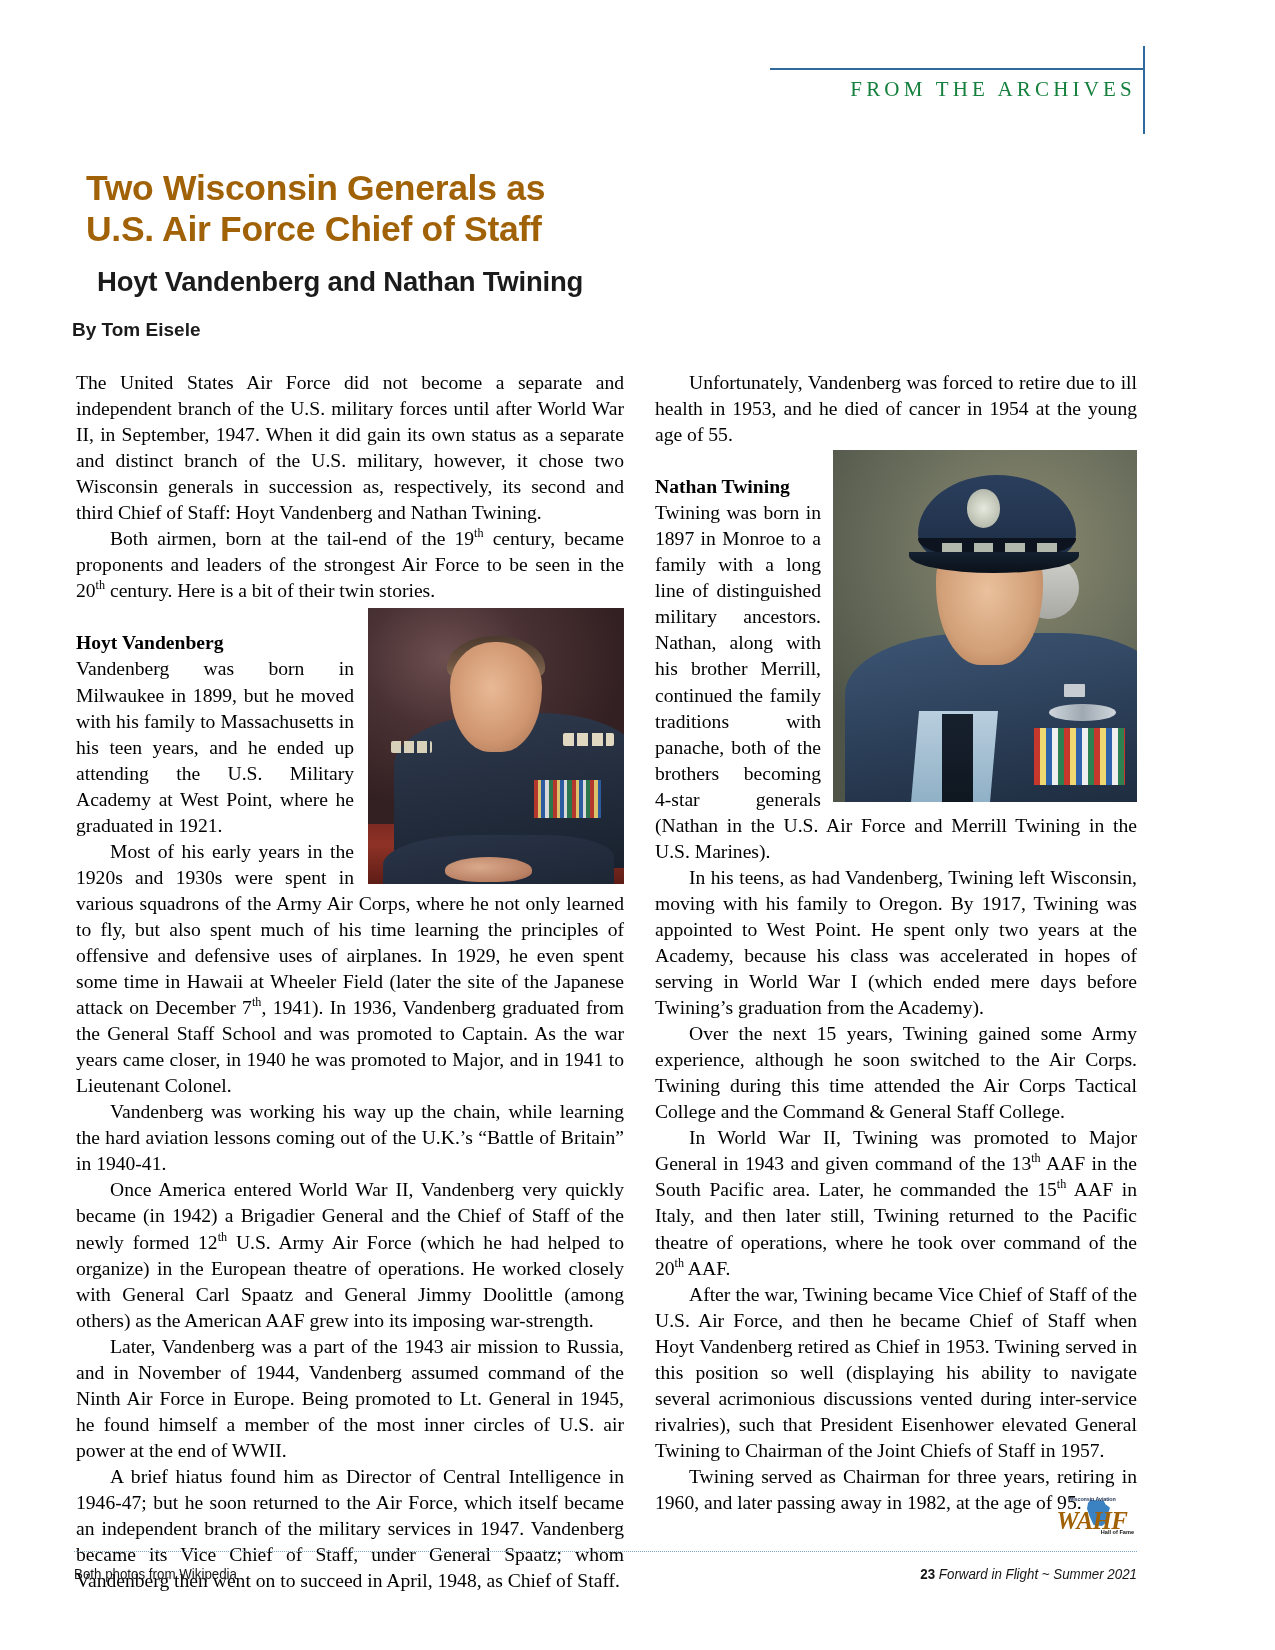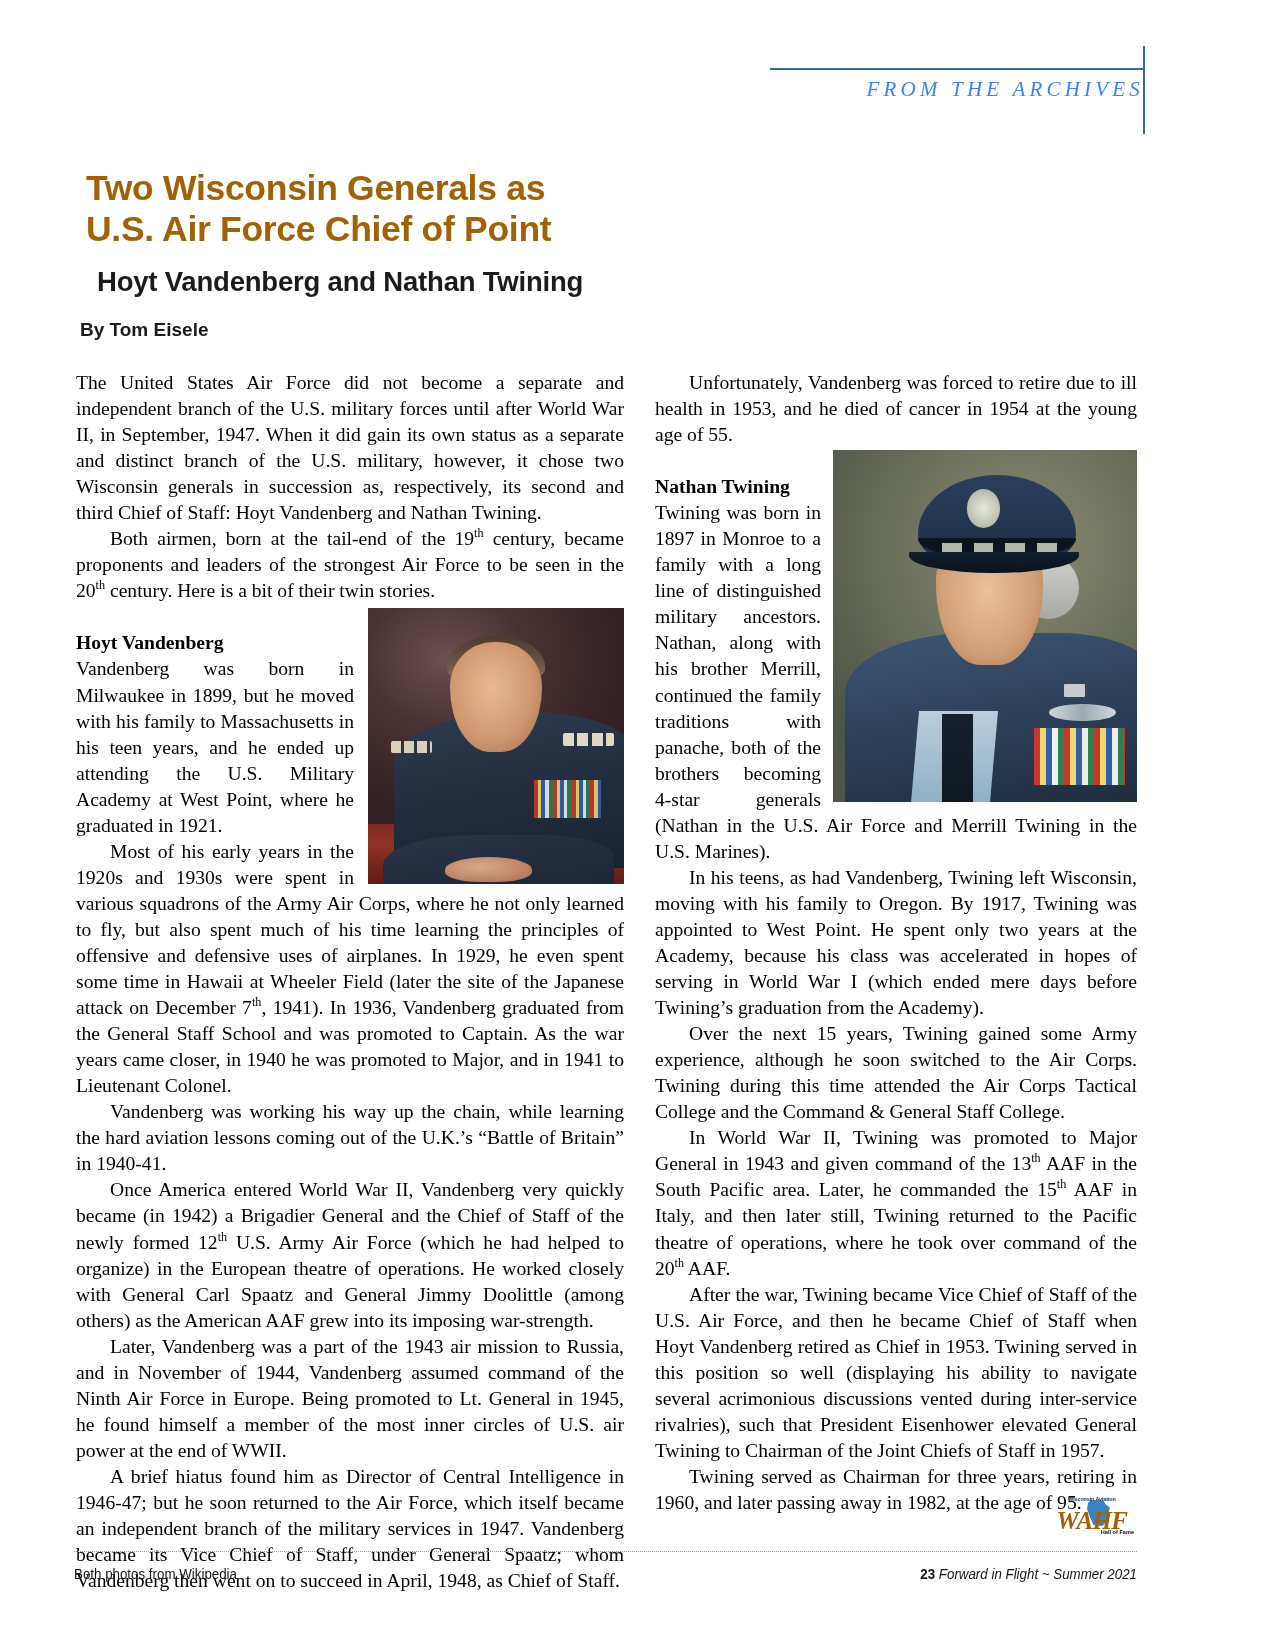--- a/index.html
+++ b/index.html
@@ -41,30 +41,29 @@
   .kicker-vrule {
     position: absolute;
     left: 373px;
     top: -22px;
     width: 2px;
     height: 88px;
     background: #2f6a9b;
   }
   .kicker-text {
     position: absolute;
-    left: 16px;
+    left: 8px;
     top: 9px;
     width: 358px;
     text-align: right;
     font-family: "Liberation Serif", "DejaVu Serif", serif;
     font-size: 21px;
     letter-spacing: 4.2px;
-    color: #3b82f6;
+    color: #15803d;
     white-space: nowrap;
-    font-style: italic;
   }
 
   
   .titleblock {
     position: absolute;
     left: 86px;
     top: 168px;
     width: 700px;
   }
   .title-line {
@@ -80,21 +79,21 @@
     font-weight: bold;
     font-size: 27.5px;
     line-height: 34px;
     letter-spacing: -0.2px;
     color: #1b1b1b;
     padding-left: 11px;
     margin-top: 15px;
   }
   .byline {
     position: absolute;
-    left: 80px;
+    left: 72px;
     top: 319px;
     font-family: "Liberation Sans", "DejaVu Sans", sans-serif;
     font-weight: bold;
     font-size: 19px;
     color: #1b1b1b;
   }
 
   
   .col {
     position: absolute;
@@ -367,21 +366,21 @@
 <div class="page">
 
   <div class="kicker-wrap">
     <div class="kicker-rule"></div>
     <div class="kicker-vrule"></div>
     <div class="kicker-text">FROM THE ARCHIVES</div>
   </div>
 
   <div class="titleblock">
     <div class="title-line">Two Wisconsin Generals as</div>
-    <div class="title-line">U.S. Air Force Chief of Point</div>
+    <div class="title-line">U.S. Air Force Chief of Staff</div>
     <div class="subtitle-line">Hoyt Vandenberg and Nathan Twining</div>
   </div>
   <div class="byline">By Tom Eisele</div>
 
   <div class="col col-left">
 
     <p><span>The United States Air Force did not become a separate and independent branch of the U.S. military forces until after World War II, in September, 1947. When it did gain its own status as a separate and distinct branch of the U.S. military, however, it chose two Wisconsin generals in succession as, respectively, its second and third Chief of Staff:  Hoyt Vandenberg and Nathan Twining.</span></p>
 
     <p class="indent"><span>Both airmen, born at the tail-end of the 19</span><sup>th</sup><span> century, became proponents and leaders of the strongest Air Force to be seen in the 20</span><sup>th</sup><span> century. Here is a bit of their twin stories.</span></p>
 

